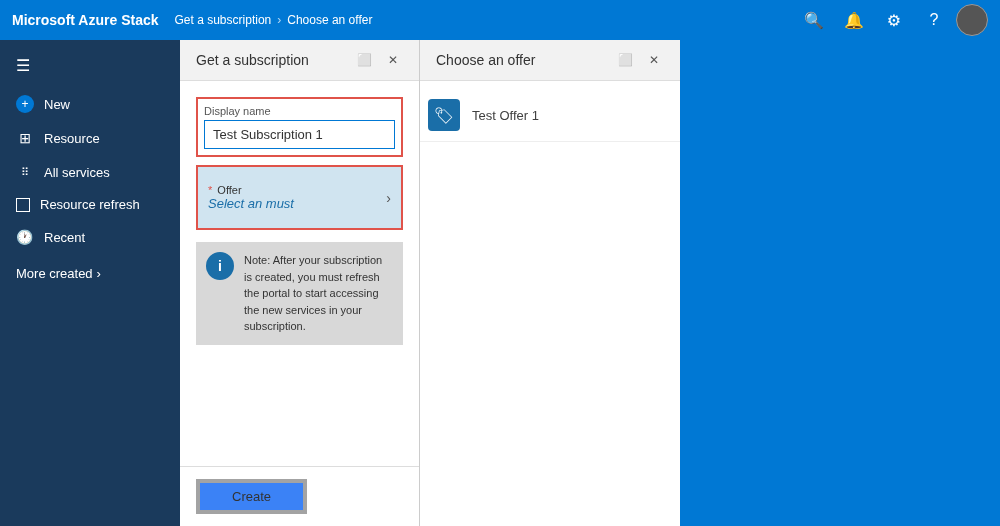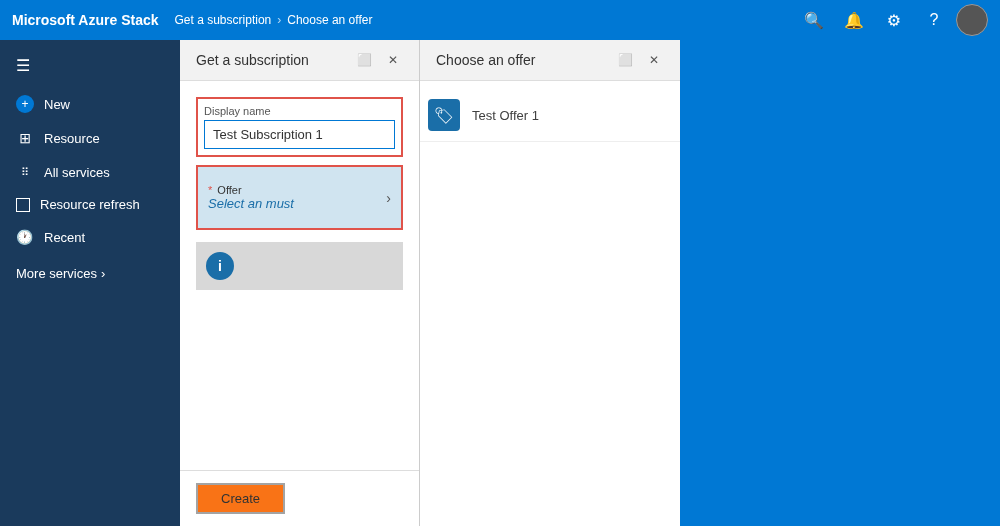--- a/index.html
+++ b/index.html
@@ -224,24 +224,24 @@
       line-height: 1.5;
     }
 
     
     .panel-footer {
       padding: 12px 16px;
       border-top: 1px solid #ddd;
       flex-shrink: 0;
     }
     .create-btn {
-      background: #f97316;
-      border: 2px solid #a3a3a3;
-      color: #333;
-      padding: 6px 23px;
+      background: #3b82f6;
+      border: 4px solid #a3a3a3;
+      color: #333;
+      padding: 6px 32px;
       font-size: 13px;
       cursor: pointer;
       font-family: 'Segoe UI', sans-serif;
     }
 
     
     .right-panel {
       width: 260px;
       border-right: none;
     }
@@ -317,21 +317,21 @@
     </div>
     <div class="sidebar-item">
       <div class="si-icon" style="font-size:10px; border:1px solid white; width:14px; height:14px;"></div>
       <span>Resource refresh</span>
     </div>
     <div class="sidebar-item">
       <div class="si-icon">🕐</div>
       <span>Recent</span>
     </div>
     <div class="sidebar-more">
-      <span>More services</span>
+      <span>More created</span>
       <span>›</span>
     </div>
   </div>
 
   <div class="content-area">
 
     <div class="panel left-panel">
       <div class="panel-header">
         <span class="panel-title">Get a subscription</span>
         <div class="panel-controls">
@@ -354,20 +354,21 @@
                 <span>Offer</span>
               </div>
               <div class="offer-placeholder">Select an must</div>
             </div>
             <div class="offer-chevron">›</div>
           </div>
         </div>
 
         <div class="info-box">
           <div class="info-icon">i</div>
+          <div class="info-text">Note: After your subscription is created, you must refresh the portal to start accessing the new services in your subscription.</div>
         </div>
       </div>
       <div class="panel-footer">
         <button class="create-btn">Create</button>
       </div>
     </div>
 
     <div class="panel right-panel">
       <div class="panel-header">
         <span class="panel-title">Choose an offer</span>

